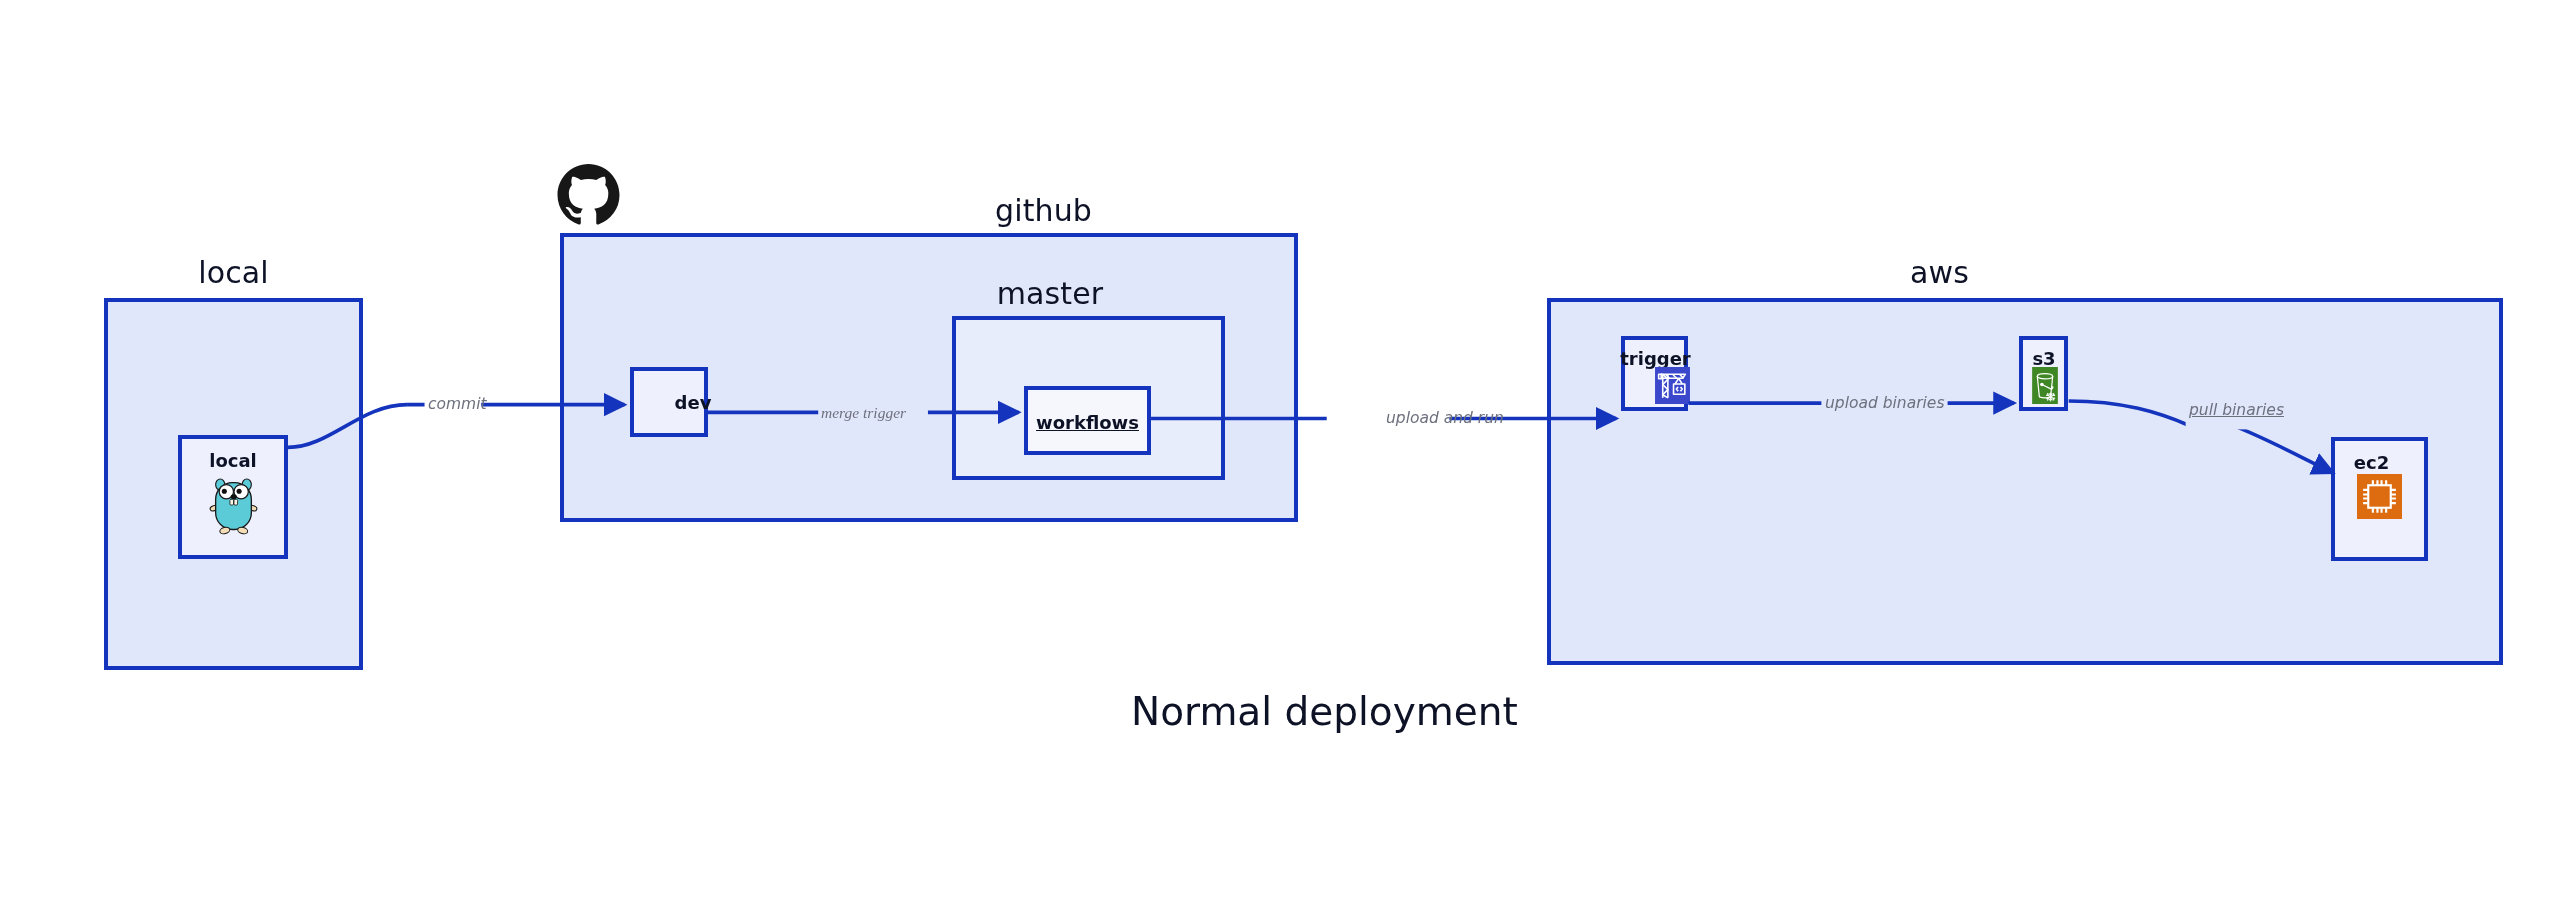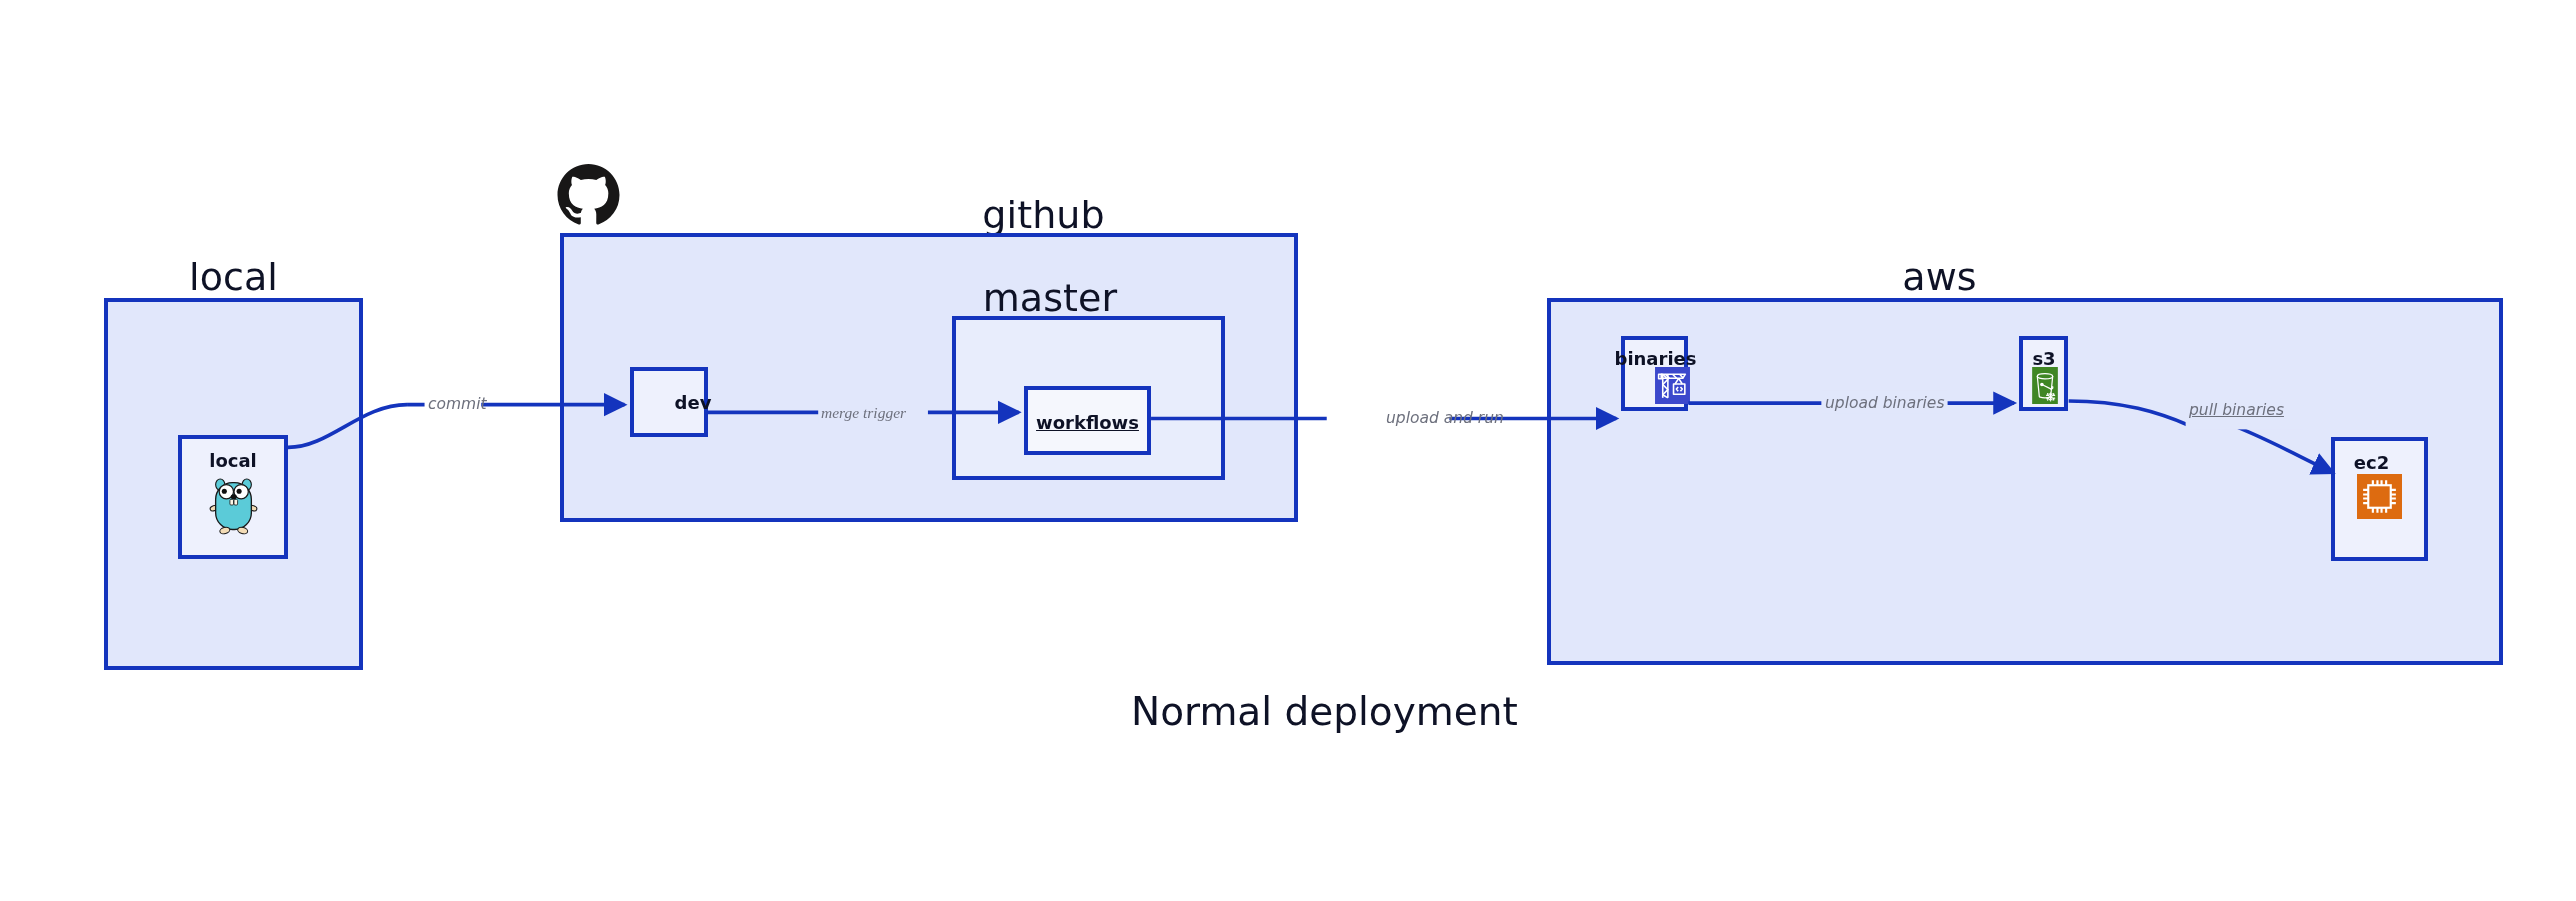--- a/index.html
+++ b/index.html
@@ -42,21 +42,21 @@
     border: 4.6px solid #1434bd;
   }
   .node-box.white {
     background: #f5f7fd;
   }
 
   
   .group-label {
     position: absolute;
     color: #0e1226;
-    font-size: 38px;
+    font-size: 30px;
     font-weight: 400;
     letter-spacing: 0.1px;
     text-align: center;
     white-space: nowrap;
     line-height: 1;
   }
   .node-label {
     position: absolute;
     color: #0e1226;
     font-size: 18px;
@@ -161,21 +161,21 @@
   <div class="subcontainer-box" style="left:952px; top:316px; width:273px; height:164px;"></div>
 
   <div class="node-box white" style="left:1024px; top:386px; width:127px; height:69px;"></div>
   <div class="node-label" style="left:1024px; top:414px; width:127px;text-decoration:underline;">workflows</div>
 
   <div class="group-label" style="left:1862px; top:258px; width:155px;">aws</div>
 
   <div class="container-box" style="left:1547px; top:298px; width:956px; height:367px;"></div>
 
   <div class="node-box" style="left:1621px; top:336px; width:67px; height:75px;"></div>
-  <div class="node-label" style="left:1604px; top:350px; width:103px;">binaries</div>
+  <div class="node-label" style="left:1604px; top:350px; width:103px;">trigger</div>
 
   <svg class="icon-tile" style="left:1655px; top:367px;" width="35" height="37" viewBox="0 0 68 72">
     <rect x="0" y="0" width="68" height="72" fill="#3b48cc"></rect>
     <g fill="none" stroke="#ffffff" stroke-width="3.1" stroke-linejoin="round">
 
       <path d="M15 14 L15 60"></path>
       <path d="M25 14 L25 60"></path>
       <path d="M15 14 L25 24 L15 34 L25 44 L15 54 L25 60"></path>
 
       <rect x="7" y="14" width="7" height="9"></rect>

